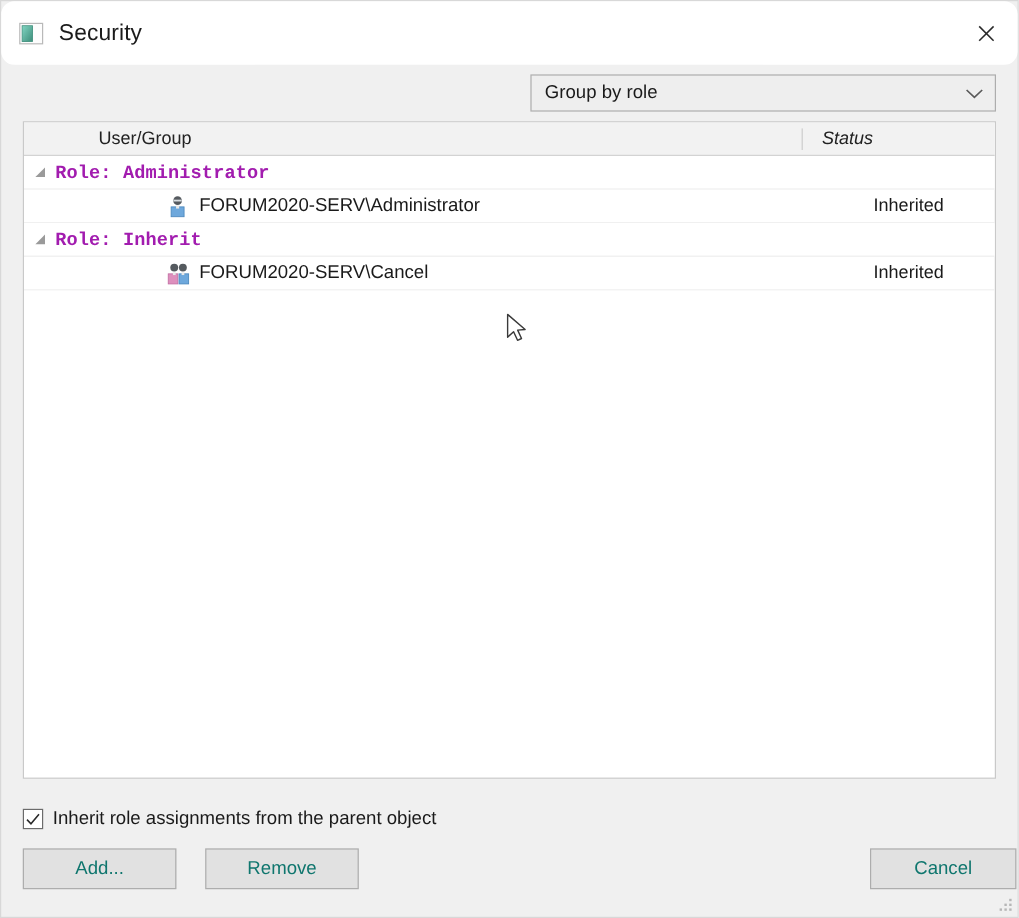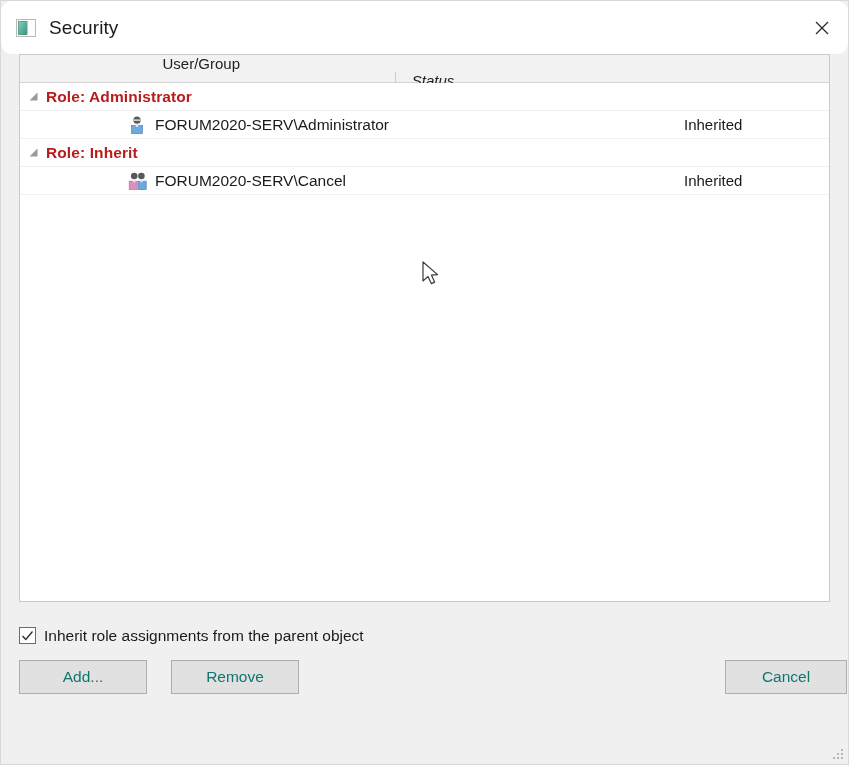--- a/index.html
+++ b/index.html
@@ -115,21 +115,20 @@
     position: relative;
   }
   .list-header {
     height: 28px;
     background: #f2f2f2;
     border-bottom: 1px solid #d3d3d3;
     display: flex;
     align-items: center;
     box-sizing: border-box;
     position: relative;
-    flex-direction: column;
   }
   .hdr-usergroup {
     width: 648px;
     box-sizing: border-box;
     padding-left: 62px;
     font-size: 15px;
     color: #222;
     white-space: nowrap;
   }
   .hdr-status {
@@ -163,33 +162,35 @@
   .expander {
     width: 26px;
     flex: 0 0 auto;
     display: flex;
     align-items: center;
     justify-content: center;
   }
   .group-label {
     font-size: 15.5px;
     font-weight: bold;
-    color: #b91c1c;
+    color: #a21caf;
     white-space: nowrap;
     letter-spacing: 0.1px;
+    font-family: Liberation Mono, monospace;
   }
 
   .row .cell-name {
     width: 648px;
     box-sizing: border-box;
     display: flex;
     align-items: center;
-    padding-left: 107px;
+    padding-left: 74px;
     white-space: nowrap;
     overflow: hidden;
+    margin-left: 44px;
   }
   .row .cell-status {
     flex: 1 1 auto;
     box-sizing: border-box;
     padding-left: 16px;
     font-size: 15px;
     color: #1a1a1a;
     white-space: nowrap;
   }
   .principal-icon {
@@ -325,20 +326,30 @@
     <div class="close-btn">
       <svg width="18" height="18" viewBox="0 0 18 18">
         <line x1="3" y1="3" x2="15" y2="15" stroke="#2a2a2a" stroke-width="1.3"></line>
         <line x1="15" y1="3" x2="3" y2="15" stroke="#2a2a2a" stroke-width="1.3"></line>
       </svg>
     </div>
   </div>
 
   <div class="dialog-body">
 
+    <div class="combo-row">
+      <div class="combo">
+        <span class="combo-value">Group by role</span>
+        <span class="combo-arrow">
+          <svg width="16" height="10" viewBox="0 0 16 10">
+            <polyline points="1.5,2 8,8.2 14.5,2" fill="none" stroke="#5a5a5a" stroke-width="1.4"></polyline>
+          </svg>
+        </span>
+      </div>
+    </div>
 
     <div class="listbox">
 
       <div class="list-header">
         <div class="hdr-usergroup">User/Group</div>
         <div class="hdr-status">Status</div>
       </div>
 
       <div class="rows">
 

